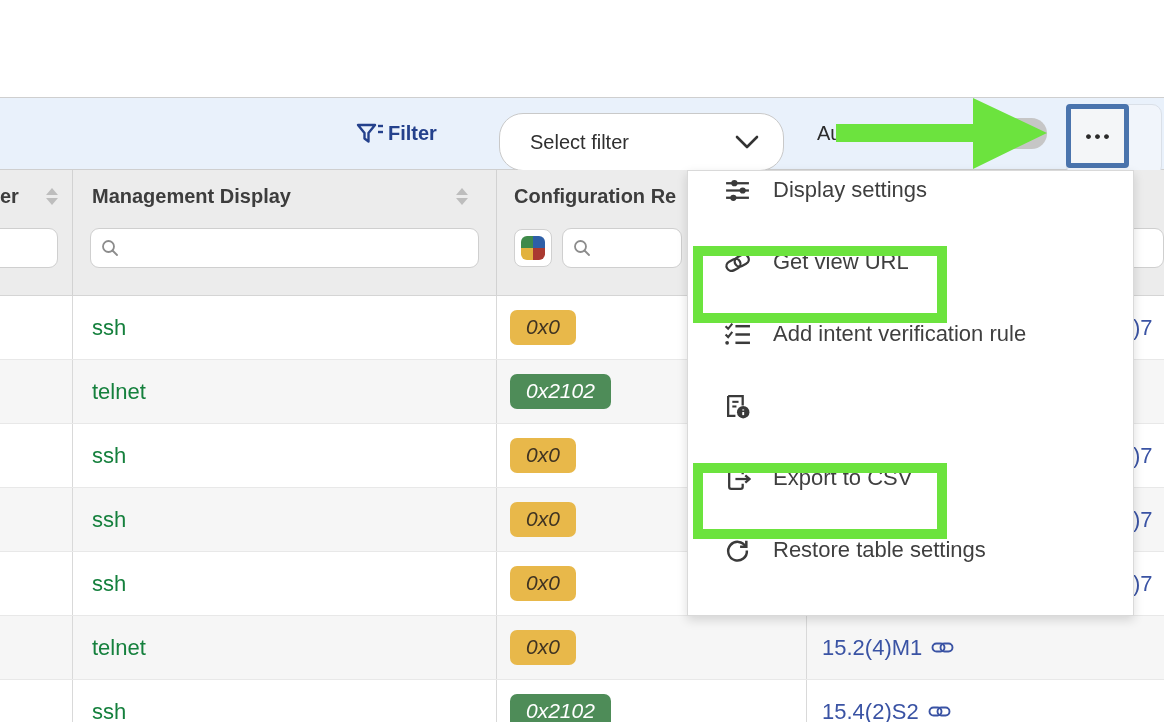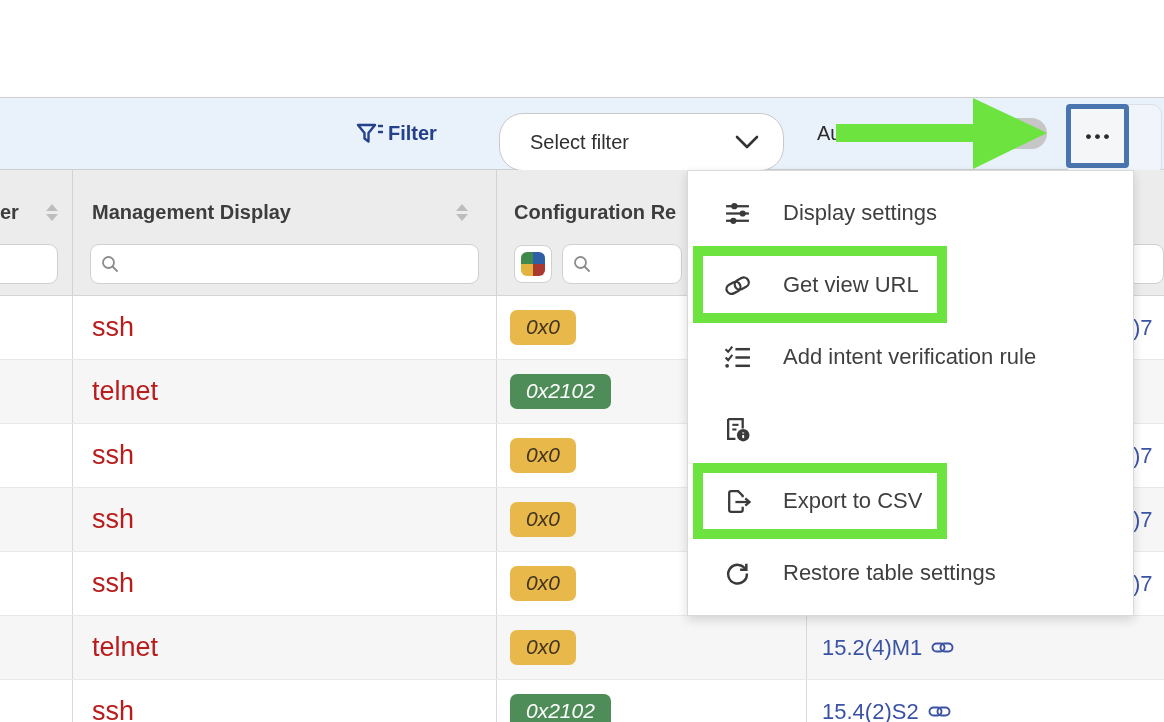--- a/index.html
+++ b/index.html
@@ -25,21 +25,21 @@
                border:1px solid #dae0e8; border-radius:10px; }
   .more-btn { position:absolute; left:1066px; top:6px; width:63px; height:64px; background:#f4f6f8;
               border:5px solid #4a74ad; border-radius:4px; display:flex; align-items:center;
               justify-content:center; cursor:pointer; }
   .more-glyph { font-size:17px; letter-spacing:3px; color:#2b2b2b; font-weight:bold; line-height:1; padding-left:3px; }
 
   
   .table { position:absolute; left:0; top:170px; width:1164px; height:552px; overflow:hidden; }
   .grid-row { display:grid; grid-template-columns:73px 424px 310px 357px; }
   .thead { background:#ececec; height:126px; border-bottom:1px solid #d5d5d5; }
-  .th { border-right:1px solid #d2d2d2; padding-top:28px; position:relative; }
+  .th { border-right:1px solid #d2d2d2; padding-top:12px; position:relative; }
   .th:last-child { border-right:none; }
   .title-row { display:flex; align-items:center; justify-content:space-between; height:28px; }
   .col-title { font-size:20px; font-weight:bold; color:#3d3d3d; white-space:nowrap; }
   .th.c1 .title-row { padding:0 14px 0 0; }
   .th.c2 .title-row { padding:0 28px 0 19px; }
   .th.c3 .title-row { padding:0 28px 0 17px; }
   .sort { display:inline-flex; flex-direction:column; gap:3px; cursor:pointer; }
   .sort .up { width:0; height:0; border-left:6px solid transparent; border-right:6px solid transparent; border-bottom:7px solid #bdbdbd; }
   .sort .dn { width:0; height:0; border-left:6px solid transparent; border-right:6px solid transparent; border-top:7px solid #bdbdbd; }
   .search-row { display:flex; align-items:center; margin-top:18px; gap:10px; }
@@ -55,31 +55,31 @@
                  display:flex; align-items:center; justify-content:center; cursor:pointer; }
   .palette { width:24px; height:24px; border-radius:6px; overflow:hidden; display:grid;
              grid-template-columns:12px 12px; grid-template-rows:12px 12px; }
   .pal-g { background:#3f8a4a; } .pal-b { background:#2e5fa7; }
   .pal-y { background:#e2b23e; } .pal-r { background:#aa3a31; }
 
   .tr { height:64px; border-bottom:1px solid #e8e8e8; background:#fff; }
   .tr.even { background:#f6f6f6; }
   .td { border-right:1px solid #d9d9d9; display:flex; align-items:center; }
   .td:last-child { border-right:none; }
-  .td.c2 { padding-left:19px; font-size:27px; color:#b91c1c; }
+  .td.c2 { padding-left:19px; font-size:22px; color:#15803d; }
   .td.c3 { padding-left:13px; }
   .td.c4 { padding-left:15px; gap:9px; }
   .td.c4.frag { padding-left:326px; }
   .badge { display:inline-block; padding:5px 16px; border-radius:7px; font-size:21px; line-height:1.15;font-style:italic; }
   .version { font-size:22px; color:#3a53a4; cursor:pointer; white-space:nowrap; }
 
   
   .menu { position:absolute; left:687px; top:170px; width:447px; height:446px; background:#fff;
           border:1px solid #d9d9d9; box-shadow:0 4px 10px rgba(0,0,0,0.14); padding-top:6px; z-index:20; }
-  .menu-item { height:72px; display:flex; align-items:center; padding-left:36px; gap:32px; cursor:pointer; }
+  .menu-item { height:72px; display:flex; padding-left:36px; gap:22px; cursor:pointer; }
   .menu-item span.lbl { font-size:22px; color:#3f3f3f; }
   .mi-icon { width:27px; height:27px; flex:0 0 27px; }
 
   
   .hl-box { position:absolute; width:254px; border:10px solid #6ce33e; background:transparent; z-index:30; }
   .hl-1 { left:693px; top:246px; height:77px; }
   .hl-2 { left:693px; top:463px; height:76px; }
   .arrow-svg { position:absolute; left:836px; top:96px; z-index:40; }
 </style>
 </head>

